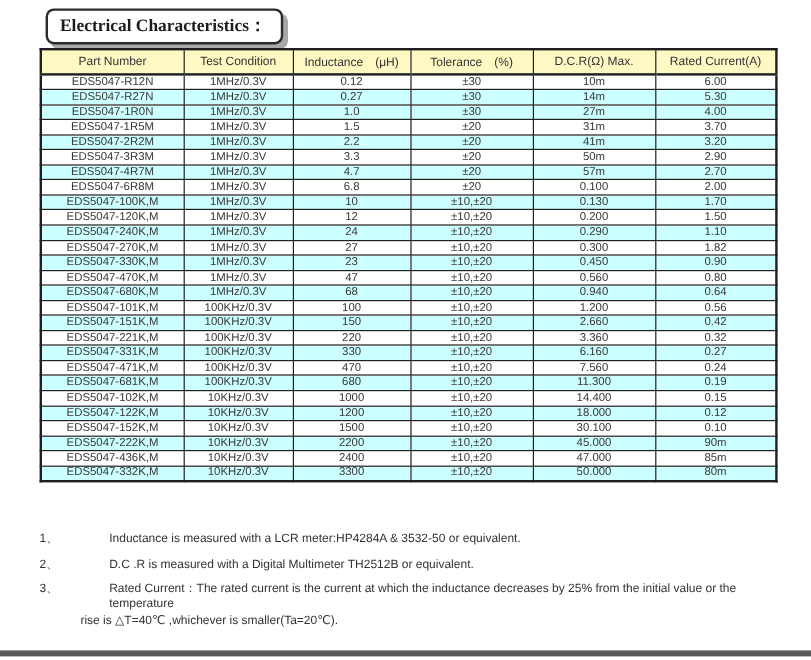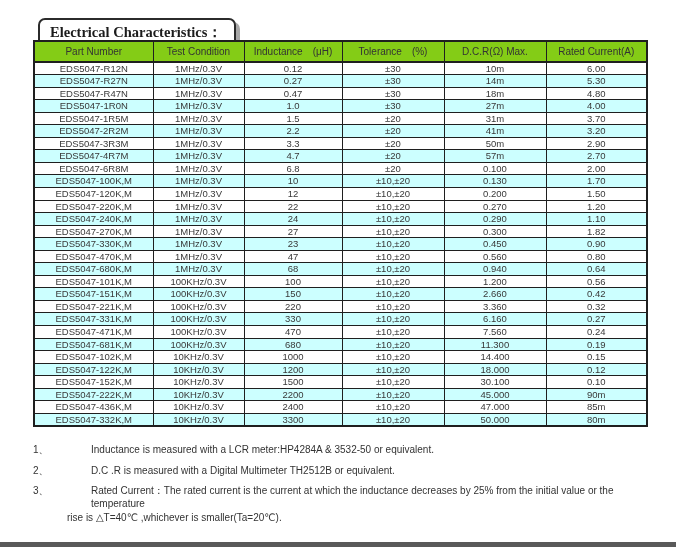--- a/index.html
+++ b/index.html
@@ -8,21 +8,21 @@
   .page {
     position: relative;
     width: 676px;
     height: 550px;
     background: #ffffff;
     overflow: hidden;
   }
   .title-box {
     position: absolute;
     left: 38px;
-    top: 18px;
+    top: 7px;
     background: #ffffff;
     border: 2px solid #2b2b2b;
     border-radius: 7px;
     padding: 3px 12px 4px 10px;
     box-shadow: 4px 4px 0 0 #a8a8a8;
   }
   .title-text {
     font-family: "Liberation Serif", "DejaVu Serif", serif;
     font-weight: bold;
     font-size: 14.5px;
@@ -32,21 +32,21 @@
   .char-table {
     position: absolute;
     left: 33px;
     top: 40px;
     width: 613px;
     border-collapse: collapse;
     table-layout: fixed;
     border: 2px solid #1f1f1f;
   }
   .char-table th {
-    background: #84cc16;
+    background: #fef9c3;
     border: 1px solid #1f1f1f;
     border-bottom: 2px solid #1f1f1f;
     height: 21px;
     font-size: 10px;
     font-weight: normal;
     color: #333333;
     text-align: center;
     vertical-align: middle;
     white-space: nowrap;
     overflow: hidden;
@@ -125,28 +125,20 @@
         <td>6.00</td>
       </tr>
         <tr class="alt">
         <td>EDS5047-R27N</td>
         <td>1MHz/0.3V</td>
         <td>0.27</td>
         <td>±30</td>
         <td>14m</td>
         <td>5.30</td>
       </tr>
-        <tr class="plain">
-        <td>EDS5047-R47N</td>
-        <td>1MHz/0.3V</td>
-        <td>0.47</td>
-        <td>±30</td>
-        <td>18m</td>
-        <td>4.80</td>
-      </tr>
         <tr class="alt">
         <td>EDS5047-1R0N</td>
         <td>1MHz/0.3V</td>
         <td>1.0</td>
         <td>±30</td>
         <td>27m</td>
         <td>4.00</td>
       </tr>
         <tr class="plain">
         <td>EDS5047-1R5M</td>
@@ -196,28 +188,20 @@
         <td>0.130</td>
         <td>1.70</td>
       </tr>
         <tr class="plain">
         <td>EDS5047-120K,M</td>
         <td>1MHz/0.3V</td>
         <td>12</td>
         <td>±10,±20</td>
         <td>0.200</td>
         <td>1.50</td>
-      </tr>
-        <tr class="plain">
-        <td>EDS5047-220K,M</td>
-        <td>1MHz/0.3V</td>
-        <td>22</td>
-        <td>±10,±20</td>
-        <td>0.270</td>
-        <td>1.20</td>
       </tr>
         <tr class="alt">
         <td>EDS5047-240K,M</td>
         <td>1MHz/0.3V</td>
         <td>24</td>
         <td>±10,±20</td>
         <td>0.290</td>
         <td>1.10</td>
       </tr>
         <tr class="plain">

